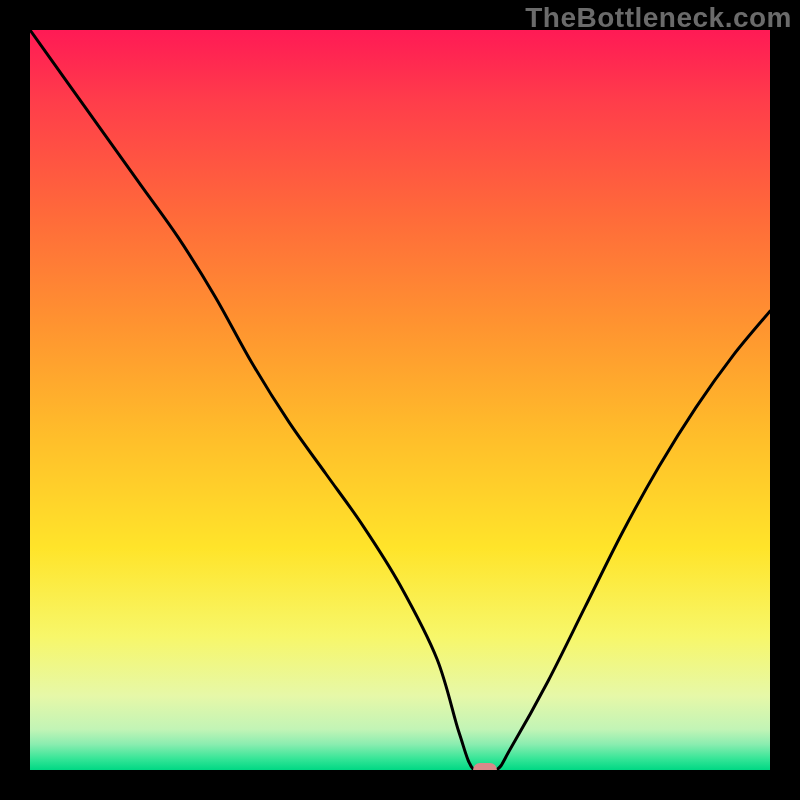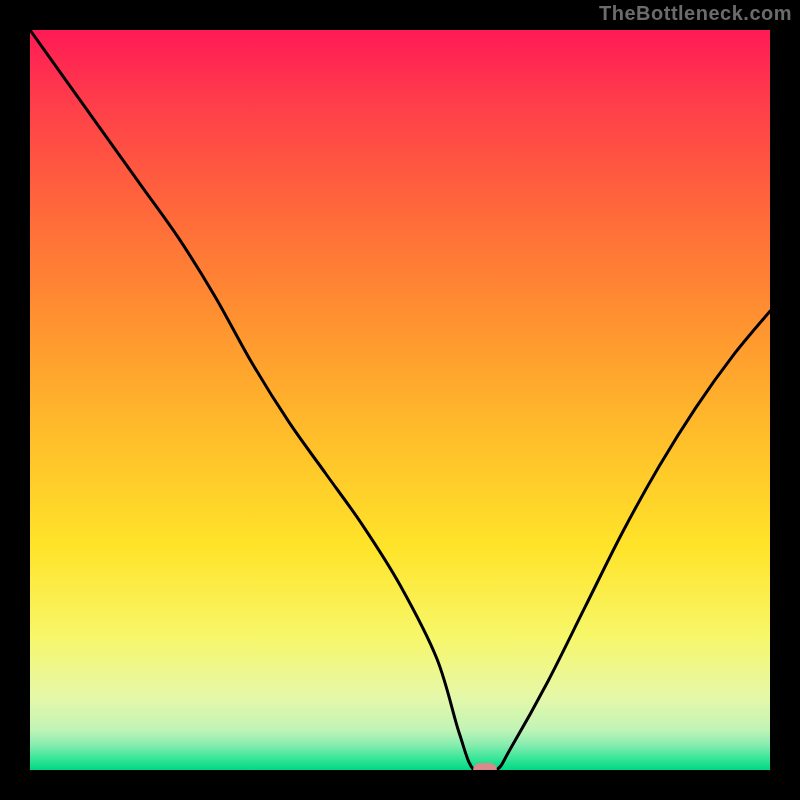--- a/index.html
+++ b/index.html
@@ -14,21 +14,21 @@
     position: relative;
     width: 800px;
     height: 800px;
     background: #000;
   }
   .watermark {
     position: absolute;
     top: 2px;
     right: 8px;
     color: #6b6b6b;
-    font-size: 20px;
+    font-size: 28px;
     font-weight: 600;
     letter-spacing: 0.5px;
     z-index: 10;
   }
   .plot {
     position: absolute;
     left: 30px;
     top: 30px;
     width: 740px;
     height: 740px;

